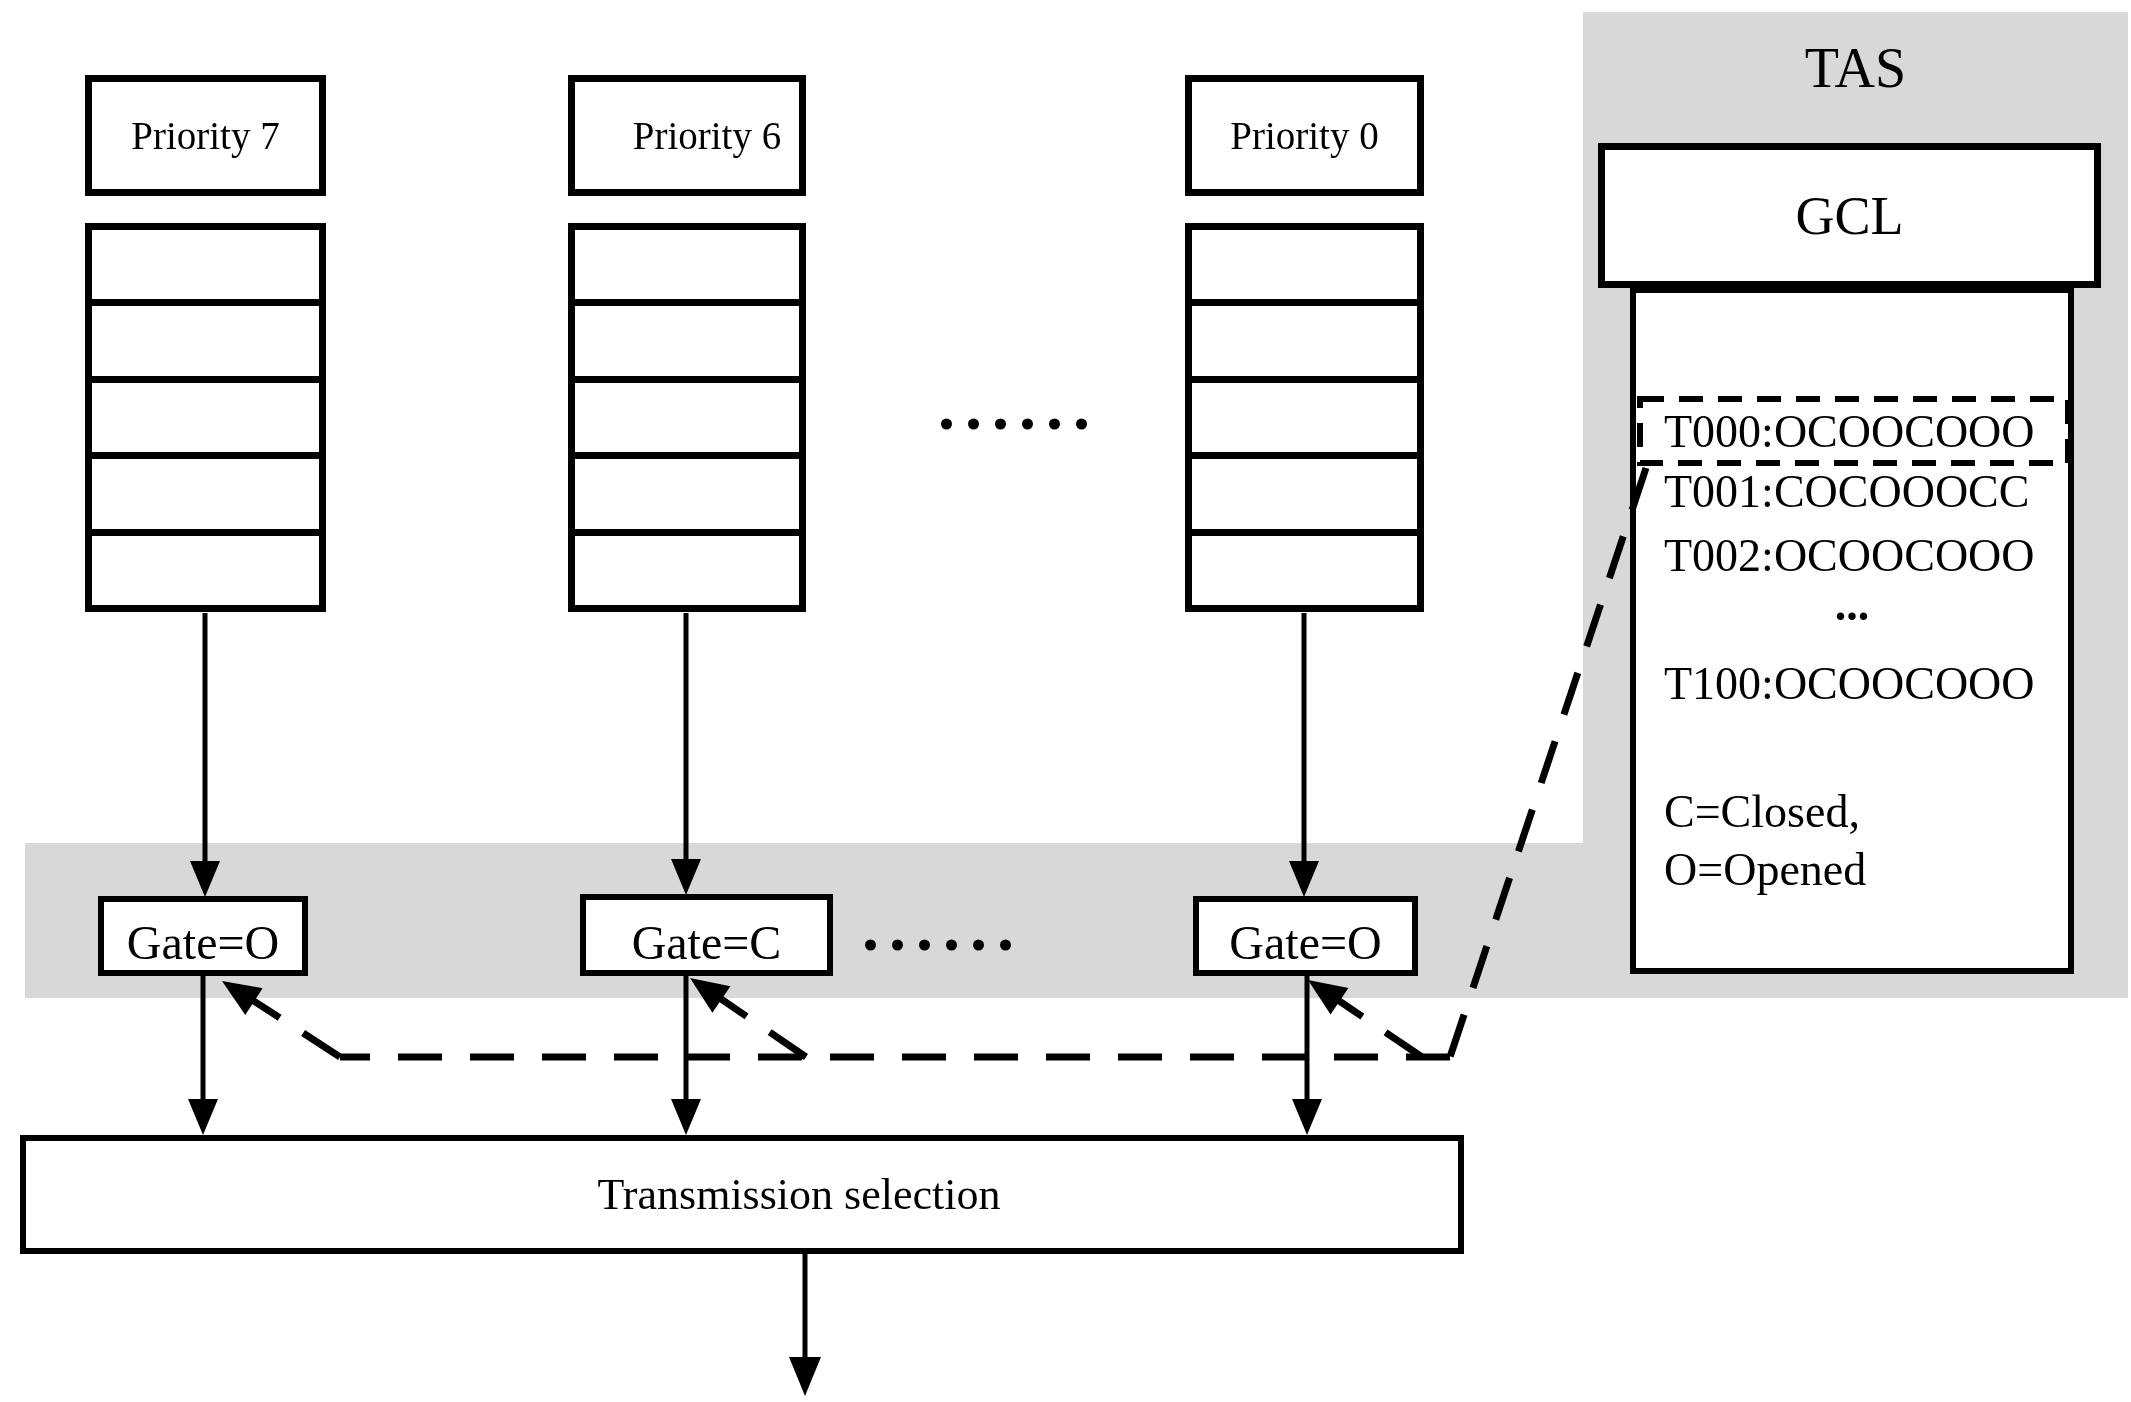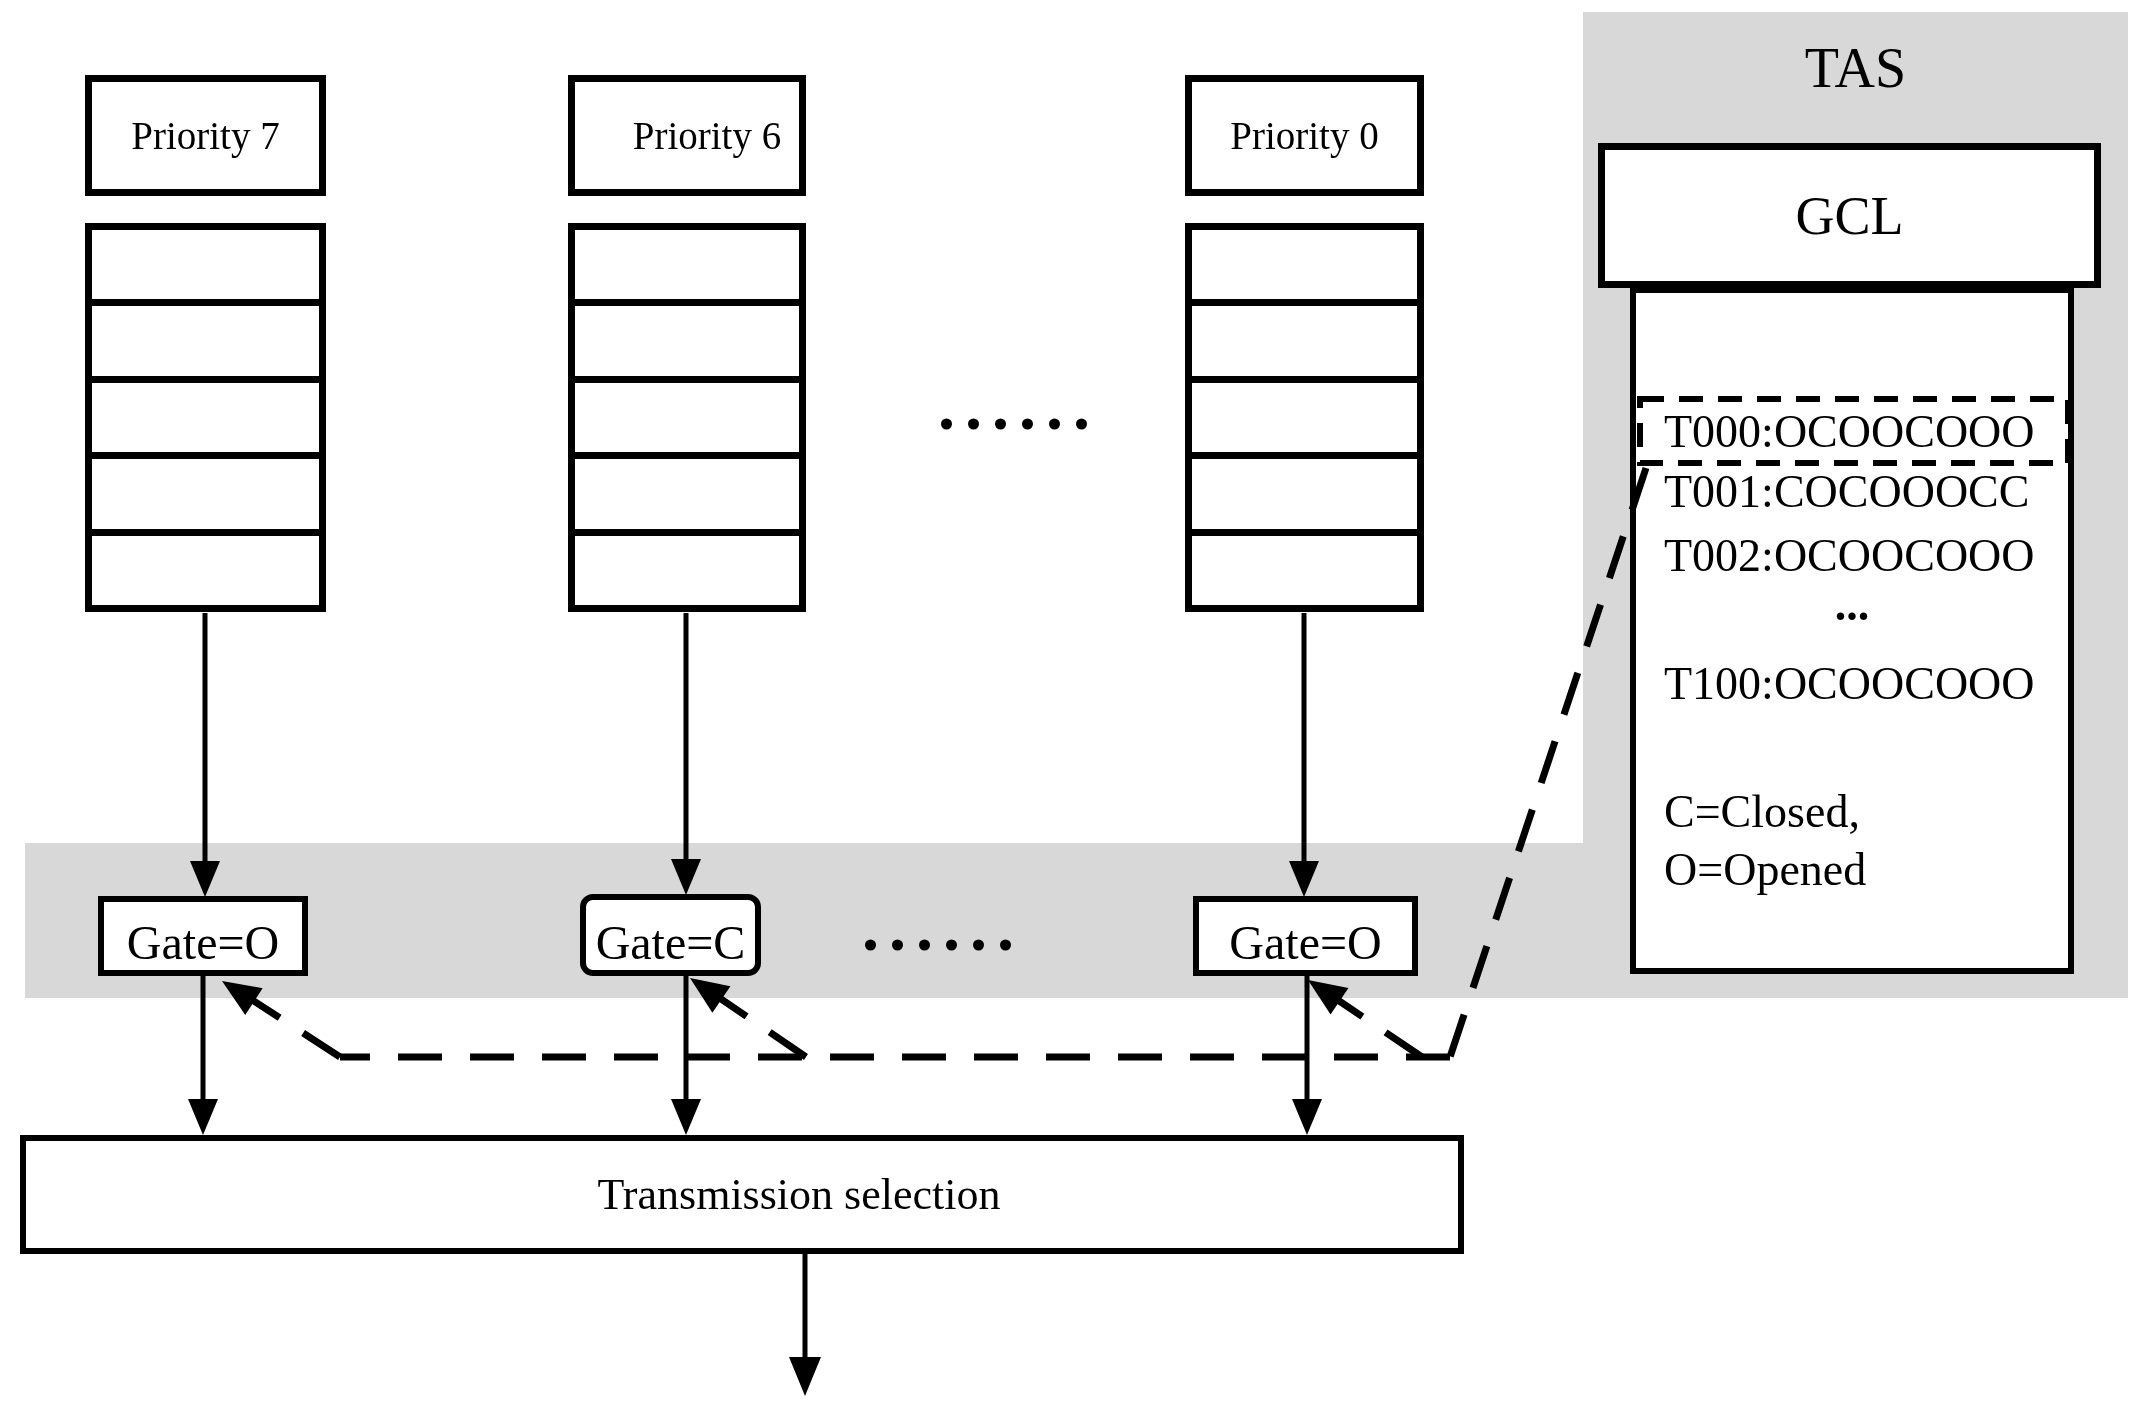--- a/index.html
+++ b/index.html
@@ -65,21 +65,21 @@
     <div class="queue-cell"></div>
     <div class="queue-cell"></div>
     <div class="queue-cell"></div>
   </div>
 
   <div class="dots-row" style="left:938px;top:372px;width:140px;text-align:center;">......</div>
 
   <div class="abs gate-box" style="left:98px;top:896px;width:210px;height:80px;">
     <span>Gate=O</span>
   </div>
-  <div class="abs gate-box" style="left:580px;top:894px;width:181px;height:82px;border-radius:13px;">
+  <div class="abs gate-box" style="left:580px;top:894px;width:253px;height:82px;">
     <span>Gate=C</span>
   </div>
   <div class="abs gate-box" style="left:1193px;top:896px;width:225px;height:80px;">
     <span>Gate=O</span>
   </div>
 
   <div class="dots-row" style="left:862px;top:893px;width:150px;text-align:center;">......</div>
 
   <div class="abs gcl-header" style="left:1598px;top:143px;width:503px;height:145px;">
     <span>GCL</span>

